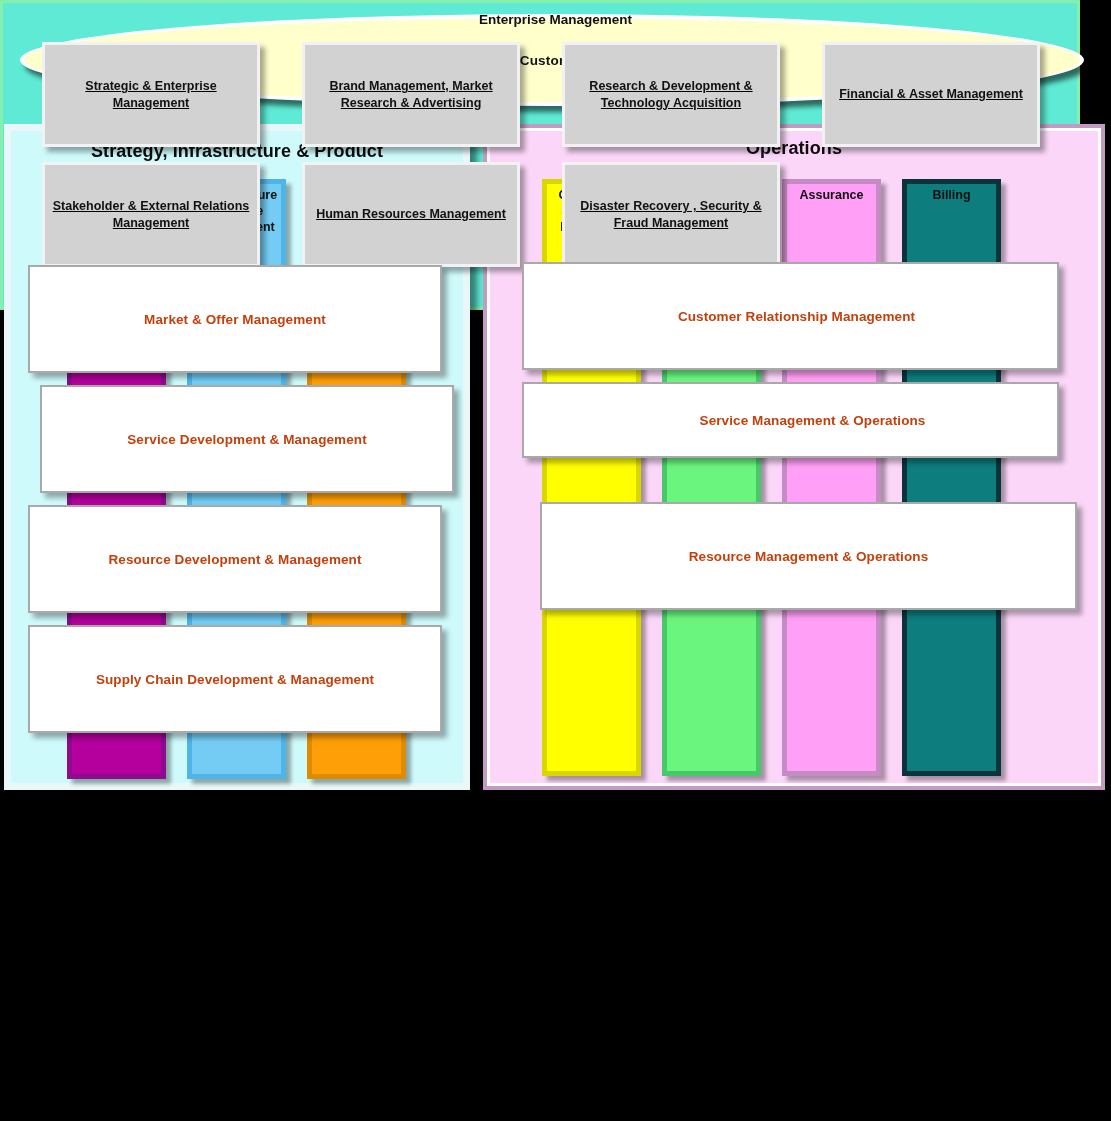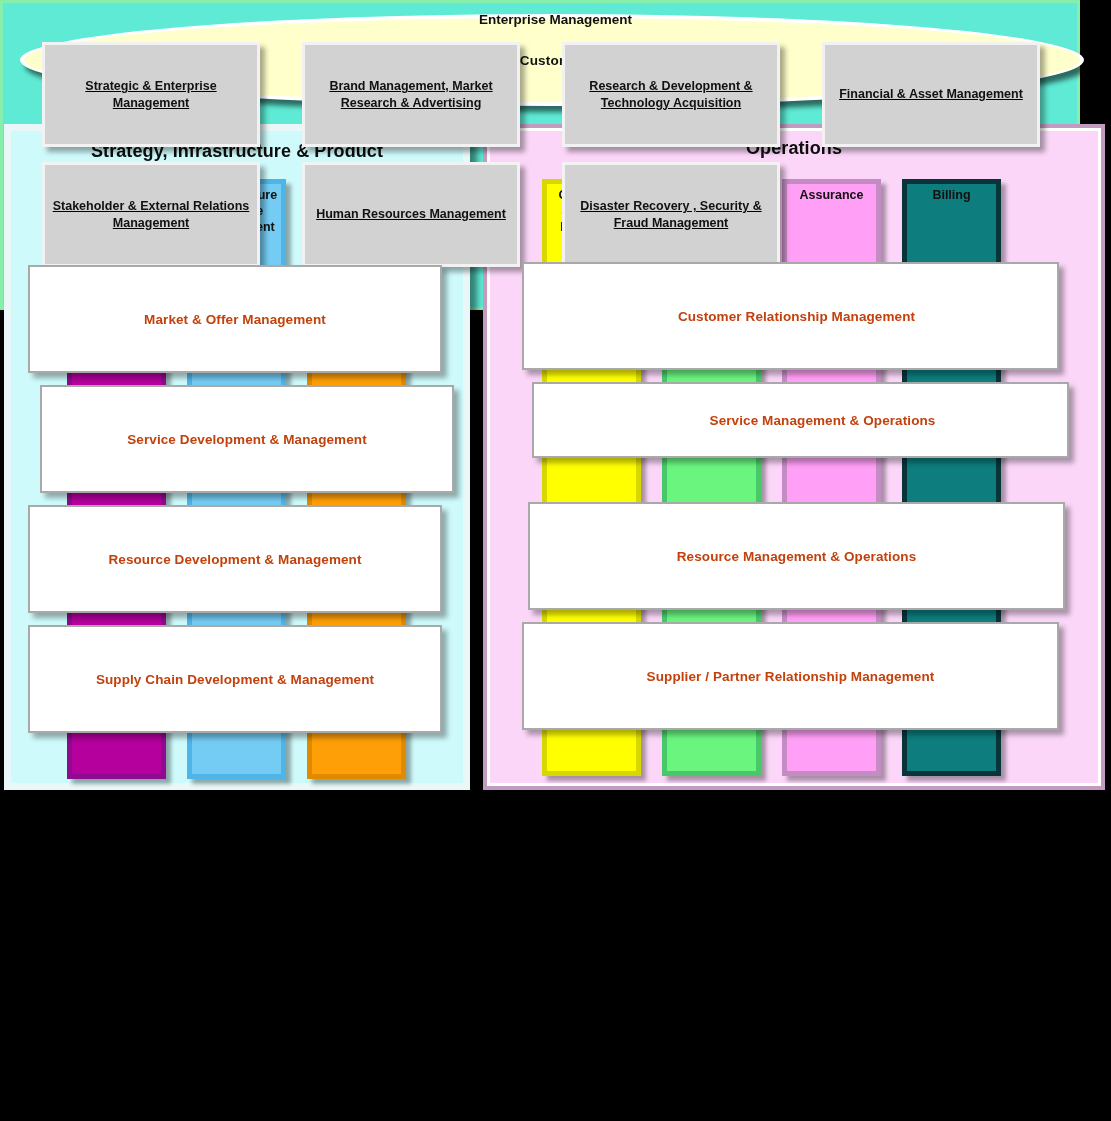--- a/index.html
+++ b/index.html
@@ -189,28 +189,25 @@
       <div class="vcol-label">Assurance</div>
     </div>
     <div class="vcol col-billing" style="left:415px; top:51px; width:99px; height:597px;">
       <div class="vcol-inner"></div>
       <div class="vcol-label">Billing</div>
     </div>
 
     <div class="hbar" style="left:35px; top:134px; width:537px; height:108px;padding-left:12px;">
       <span class="lbl">Customer Relationship Management</span>
     </div>
-    <div class="hbar" style="left:45px; top:254px; width:537px; height:76px;padding-left:44px;">
+    <div class="hbar" style="left:35px; top:254px; width:537px; height:76px;padding-left:44px;">
       <span class="lbl">Service Management &amp; Operations</span>
     </div>
-    <div class="hbar" style="left:41px; top:374px; width:537px; height:108px;">
+    <div class="hbar" style="left:53px; top:374px; width:537px; height:108px;">
       <span class="lbl">Resource Management &amp; Operations</span>
-    </div>
-    <div class="hbar" style="left:35px; top:494px; width:537px; height:108px;">
-      <span class="lbl">Supplier / Partner Relationship Management</span>
     </div>
   </div>
 
   <div id="em-panel">
     <div class="em-title">Enterprise Management</div>
     <div id="em-grid">
       <div class="em-box">
         <span class="lbl">Strategic &amp; Enterprise Management</span>
       </div>
       <div class="em-box">

